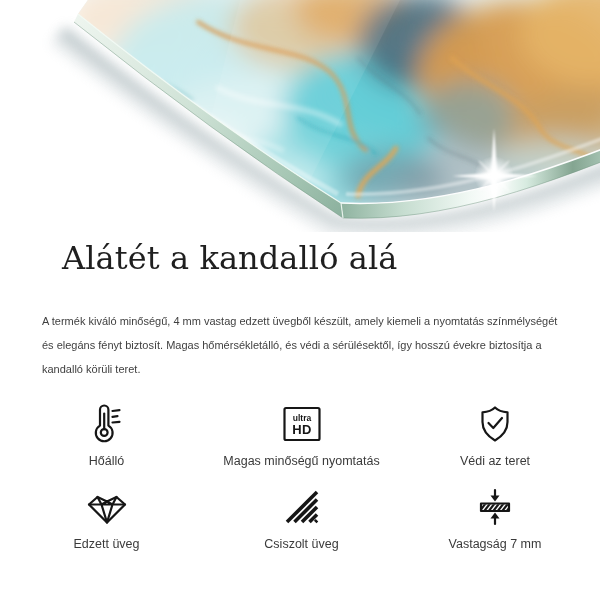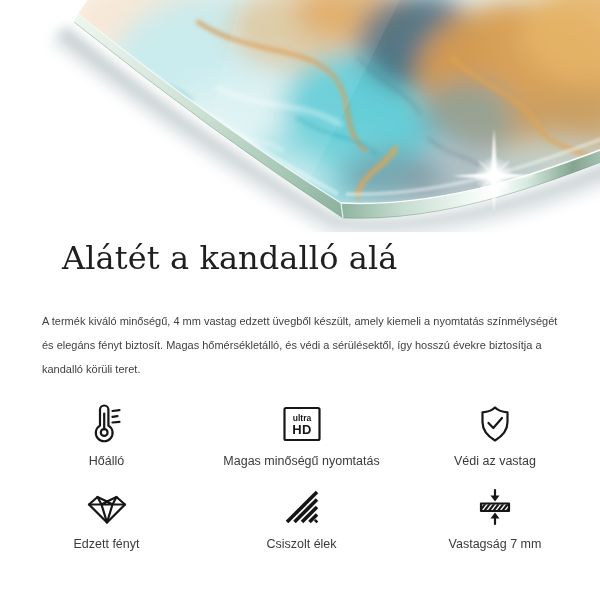--- a/index.html
+++ b/index.html
@@ -160,42 +160,42 @@
       <text class="badge-txt" x="22" y="32" font-size="13" font-weight="bold" letter-spacing="0.3">HD</text>
     </svg>
     <div class="label">Magas minőségű nyomtatás</div>
   </div>
 
   <div class="feature">
     <svg viewBox="0 0 44 44">
       <path class="ic" stroke-width="2.4" d="M22,5.5 C25,8.5 29.5,10 34.5,10.3 L34.5,20 C34.5,28 29.5,34 22,38.5 C14.5,34 9.5,28 9.5,20 L9.5,10.3 C14.5,10 19,8.5 22,5.5 Z"></path>
       <path class="ic" stroke-width="2.5" d="M15.5,21 L20.3,26 L29,16"></path>
     </svg>
-    <div class="label">Védi az vastag</div>
+    <div class="label">Védi az teret</div>
   </div>
 
   <div class="feature">
     <svg viewBox="0 0 44 44">
       <path class="ic" d="M4,19.5 L12.5,12 L22,16.5 L31.5,12 L40,19.5 L22,37.5 Z"></path>
       <path class="ic" stroke-width="2" d="M4,19.5 L40,19.5 M12.5,12 L16.5,19.5 M31.5,12 L27.5,19.5 M22,16.5 L16.5,19.5 M22,16.5 L27.5,19.5 M16.5,19.5 L22,37.5 M27.5,19.5 L22,37.5"></path>
     </svg>
-    <div class="label">Edzett fényt</div>
+    <div class="label">Edzett üveg</div>
   </div>
 
   <div class="feature">
     <svg viewBox="0 0 44 44">
       <g stroke="#161616" stroke-width="3.6" stroke-linecap="butt">
         <path d="M7,37 L37,7"></path>
         <path d="M14.5,37 L37,14.5"></path>
         <path d="M22,37 L37,22"></path>
         <path d="M29.5,37 L37,29.5"></path>
         <path d="M35.2,37 L37,35.2"></path>
       </g>
     </svg>
-    <div class="label">Csiszolt élek</div>
+    <div class="label">Csiszolt üveg</div>
   </div>
 
   <div class="feature">
     <svg viewBox="0 0 44 44">
       <defs>
         <clipPath id="barclip">
             <rect x="8.8" y="19.3" width="26.4" height="6"></rect>
           </clipPath>
       </defs>
       <rect class="ic" x="8" y="18.5" width="28" height="7.5" stroke-width="2"></rect>

